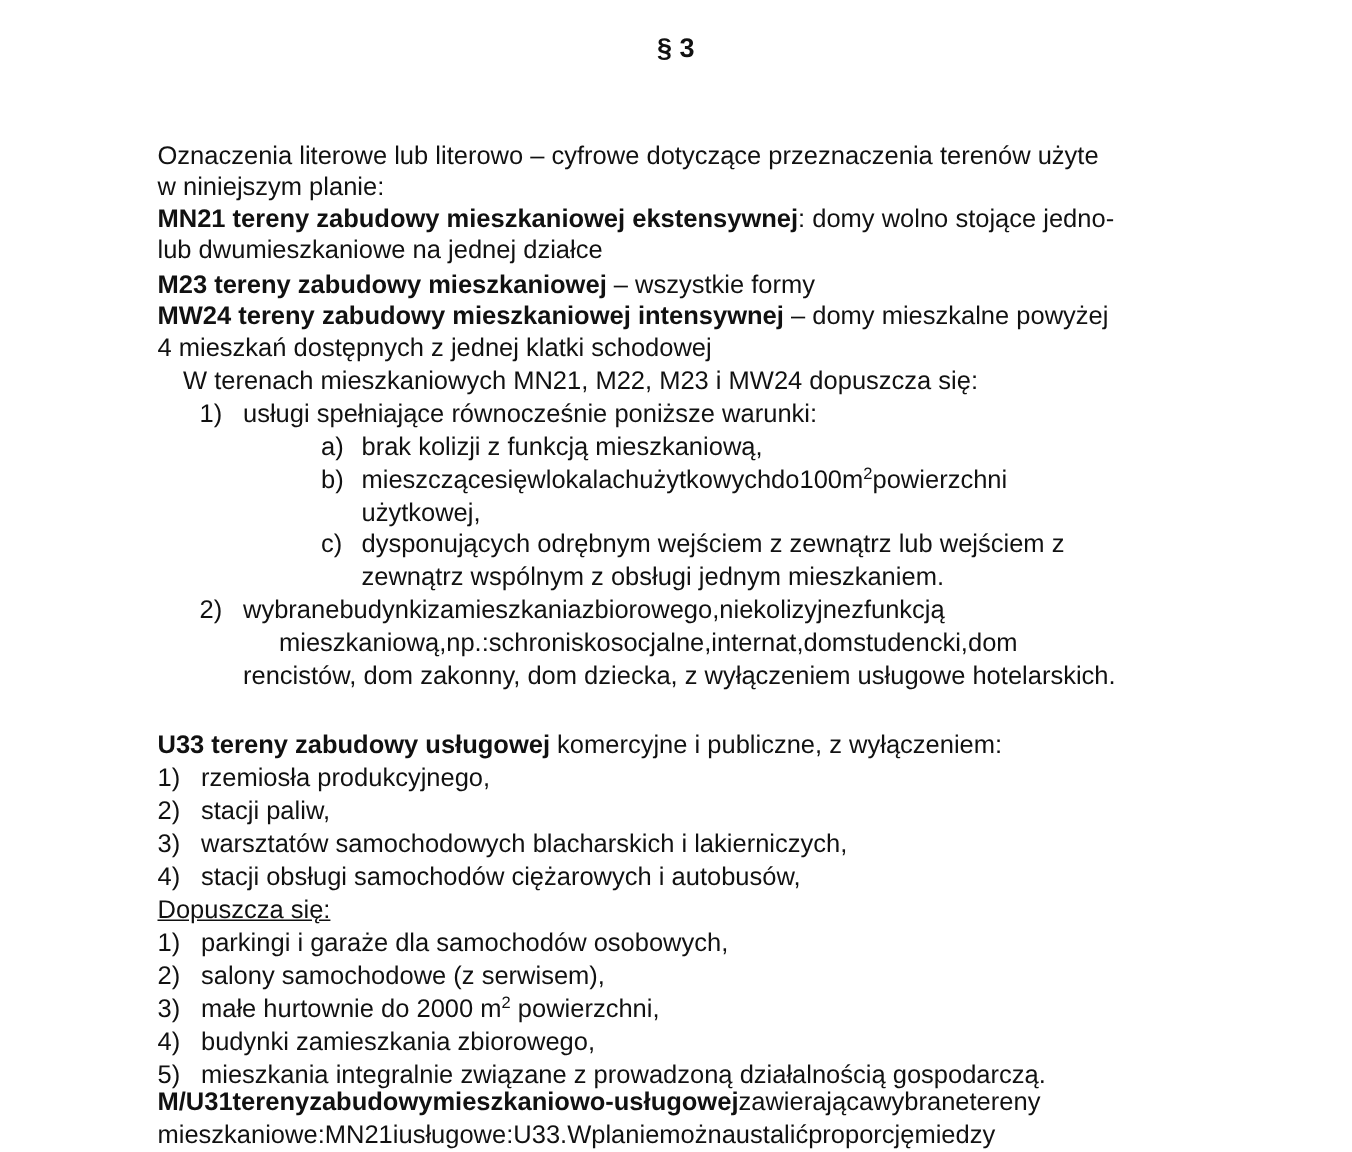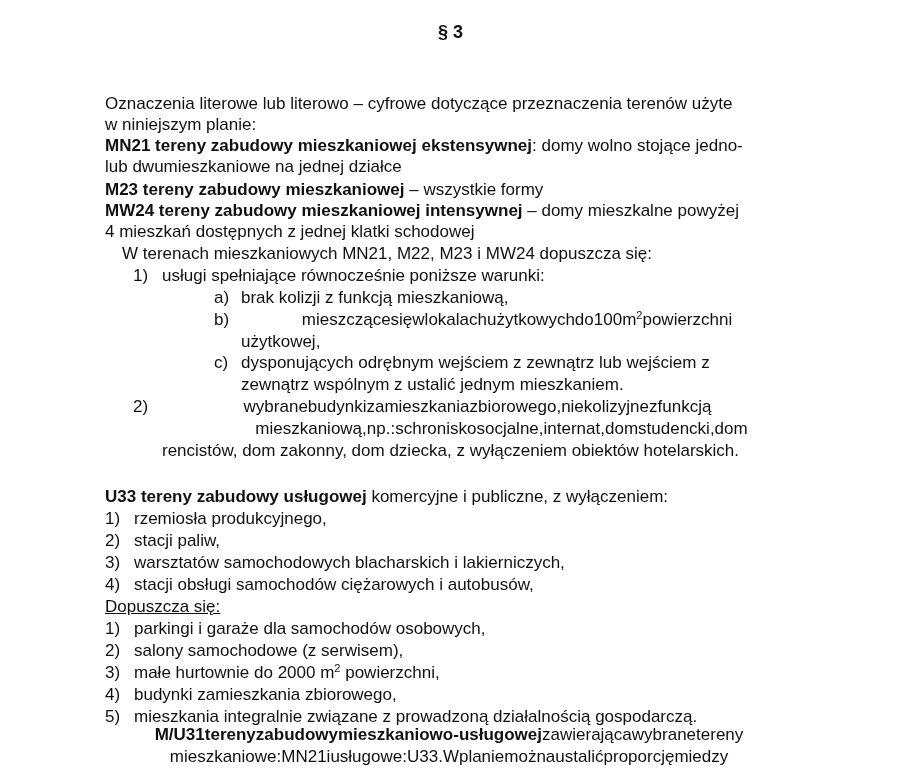--- a/index.html
+++ b/index.html
@@ -1,20 +1,20 @@
 <!DOCTYPE html>
 <html><head>
 <meta charset="utf-8">
 <style>
   html, body { margin:0; padding:0; background:#ffffff; }
   body { width:901px; height:768px; overflow:hidden; position:relative;
          font-family:"Liberation Sans", sans-serif; color:#111; font-size:17px; }
   .ln { position:absolute; white-space:nowrap; line-height:21px; }
   .b { font-weight:bold; }
-  .just { display:flex; justify-content:center; white-space:nowrap; }
+  .just { display:flex; justify-content:flex-start; white-space:nowrap; }
   sup { font-size:11px; vertical-align:6px; line-height:0; }
   .title { position:absolute; left:0; width:901px; top:22px; text-align:center; font-weight:bold; font-size:18px; }
 </style>
 </head>
 <body>
 
 <div class="title">§ 3</div>
 
 <div class="ln" style="left:105px;top:93px;">Oznaczenia literowe lub literowo – cyfrowe  dotyczące przeznaczenia terenów użyte</div>
 <div class="ln" style="left:105px;top:114px;">w niniejszym planie:</div>
@@ -46,21 +46,21 @@
       <span>do</span>
       <span>100</span>
       <span>m<sup>2</sup></span>
       <span>powierzchni</span>
     </div>
   </div>
 <div class="ln" style="left:241px;top:331px;">użytkowej,</div>
 
 <div class="ln" style="left:214px;top:352px;">c)</div>
 <div class="ln" style="left:241px;top:352px;">dysponujących odrębnym wejściem z zewnątrz lub wejściem z</div>
-<div class="ln" style="left:241px;top:374px;">zewnątrz wspólnym z ustalić jednym mieszkaniem.</div>
+<div class="ln" style="left:241px;top:374px;">zewnątrz wspólnym z obsługi jednym mieszkaniem.</div>
 
 <div class="ln" style="left:133px;top:396px;">2)</div>
 <div class="ln" style="left:162px;top:396px;width:631px;">
     <div class="just" id="i2l1">
       <span>wybrane</span>
       <span>budynki</span>
       <span>zamieszkania</span>
       <span>zbiorowego,</span>
       <span>niekolizyjne</span>
       <span>z</span>
@@ -72,21 +72,21 @@
       <span>mieszkaniową,</span>
       <span>np.:</span>
       <span>schronisko</span>
       <span>socjalne,</span>
       <span>internat,</span>
       <span>dom</span>
       <span>studencki,</span>
       <span>dom</span>
     </div>
   </div>
-<div class="ln" style="left:162px;top:440px;">rencistów, dom zakonny, dom dziecka, z wyłączeniem obiektów hotelarskich.</div>
+<div class="ln" style="left:162px;top:440px;">rencistów, dom zakonny, dom dziecka, z wyłączeniem usługowe hotelarskich.</div>
 
 <div class="ln" style="left:105px;top:486px;text-align:center;"><span class="b">U33 tereny zabudowy usługowej</span><span> komercyjne i publiczne, z wyłączeniem:</span></div>
 
 <div id="u33-excl">
     <div class="ln" style="left: 105px; top: 508px;">1)</div>
     <div class="ln" style="left: 134px; top: 508px;">rzemiosła produkcyjnego,</div>
     <div class="ln" style="left: 105px; top: 530px;">2)</div>
     <div class="ln" style="left: 134px; top: 530px;">stacji paliw,</div>
     <div class="ln" style="left: 105px; top: 552px;">3)</div>
     <div class="ln" style="left: 134px; top: 552px;">warsztatów samochodowych blacharskich i lakierniczych,</div>

